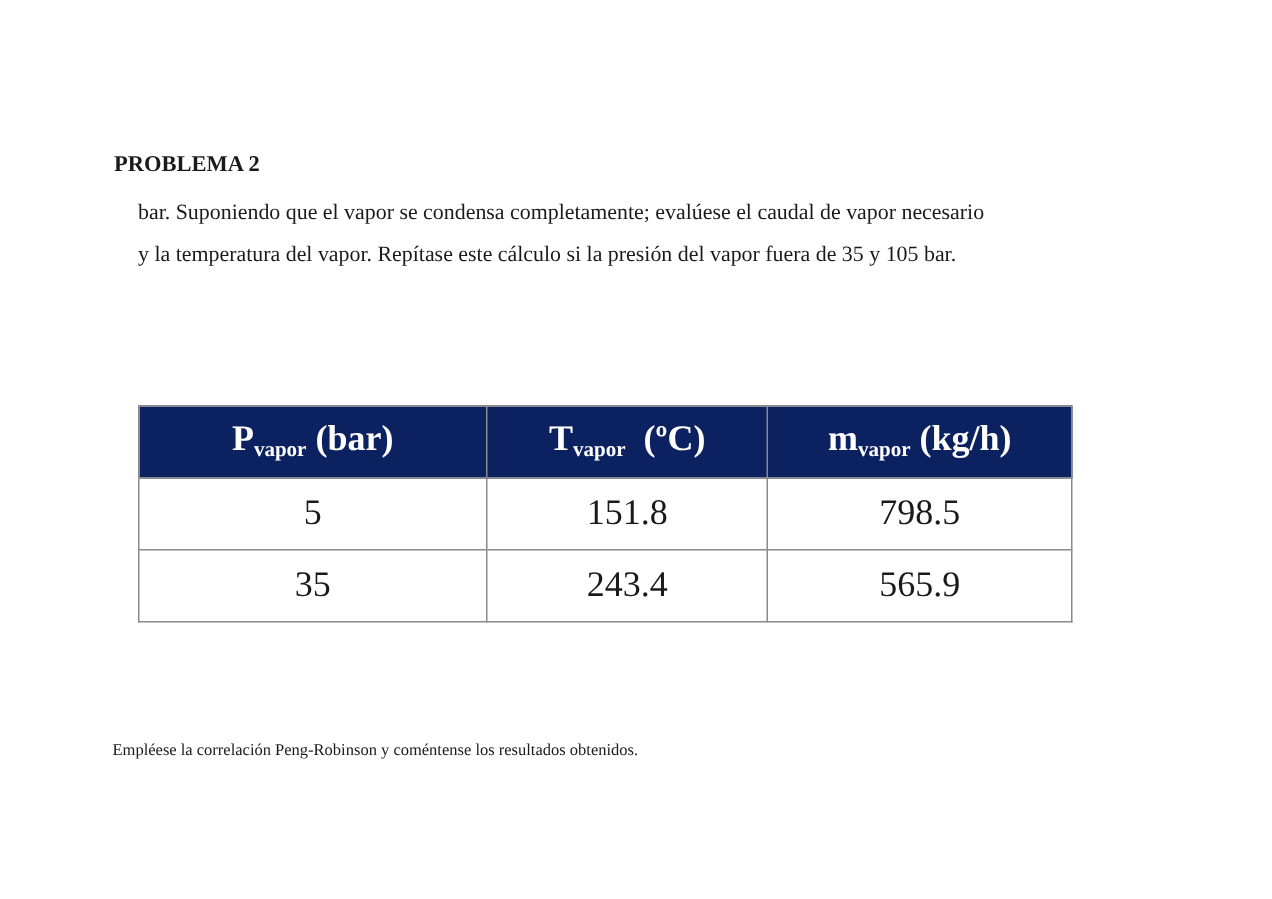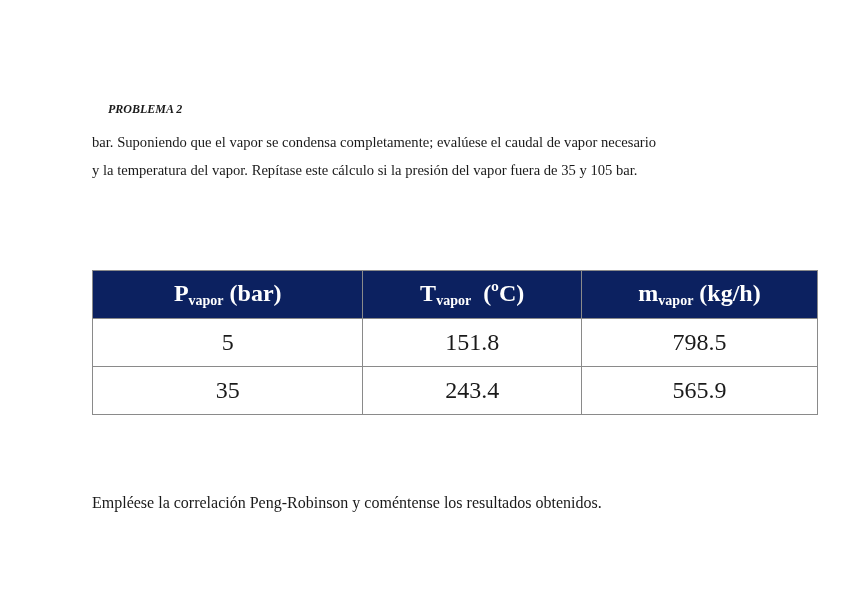--- a/index.html
+++ b/index.html
@@ -1,45 +1,45 @@
 <!DOCTYPE html>
 <html><head>
 <meta charset="utf-8">
 <style>
   html, body { margin: 0; padding: 0; }
   body {
     width: 848px; height: 599px; background: #ffffff; position: relative; overflow: hidden;
     font-family: "Liberation Serif", serif; color: #1a1a1a;
   }
   .title {
-    position: absolute; left: 108px; top: 102px;
-    font-size: 12px; font-weight: bold; letter-spacing: 0px; font-style: italic;
+    position: absolute; left: 76px; top: 102px;
+    font-size: 15px; font-weight: bold; letter-spacing: 0px;
   }
   .para {
     position: absolute; left: 92px; top: 128px; width: 640px;
     font-size: 14.6px; line-height: 28px;
   }
   .para span { display: block; white-space: nowrap; }
   table.data {
     position: absolute; left: 92px; top: 270px;
-    border-collapse: collapse; width: 726px; padding-left: 16px;
+    border-collapse: collapse; width: 623px; padding-left: 16px;
   }
   table.data th, table.data td {
     border: 1px solid #8a8a8a; text-align: center; padding: 0;
   }
   table.data th {
     background: #0c2160; color: #ffffff; height: 47px;
     font-size: 24px; font-weight: bold;
   }
   table.data th sub { font-size: 14px; vertical-align: -4px; }
   table.data td { height: 47px; font-size: 24px; color: #1a1a1a; }
   .c1 { width: 234px; } .c2 { width: 189px; } .c3 { width: 204px; }
   .footer {
-    position: absolute; left: 92px; top: 494px;
-    font-size: 16px;
+    position: absolute; left: 75px; top: 494px;
+    font-size: 11px;
   }
 </style>
 </head>
 <body>
 
 <div class="title">PROBLEMA 2</div>
 
 <div class="para">
   <span>bar. Suponiendo que el vapor se condensa completamente; evalúese el caudal de vapor necesario</span>
   <span>y la temperatura del vapor. Repítase este cálculo si la presión del vapor fuera de 35 y 105 bar.</span>

